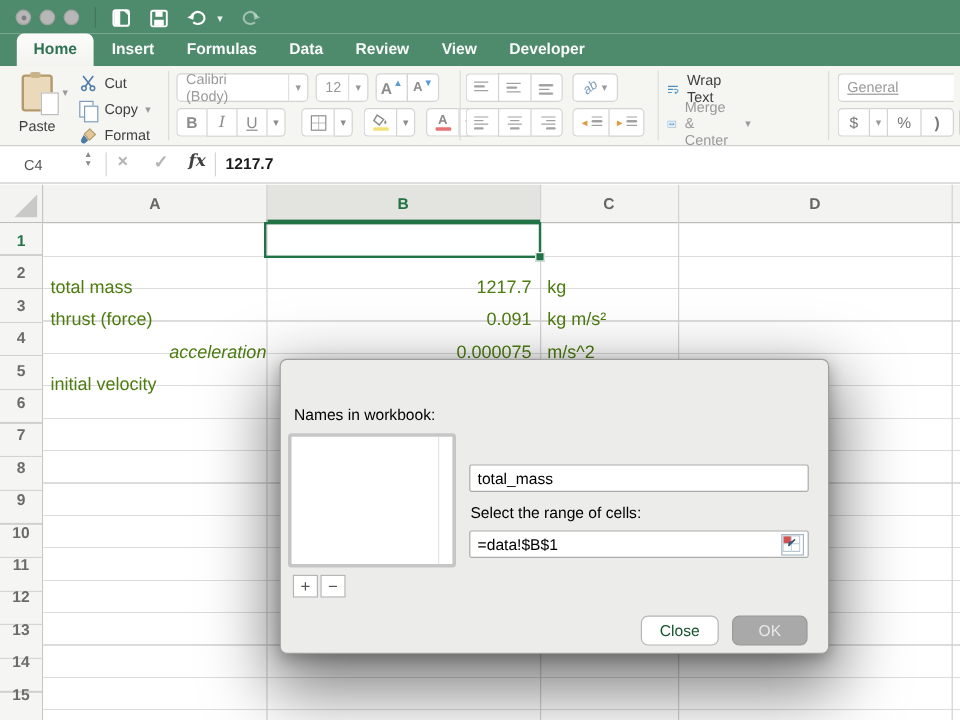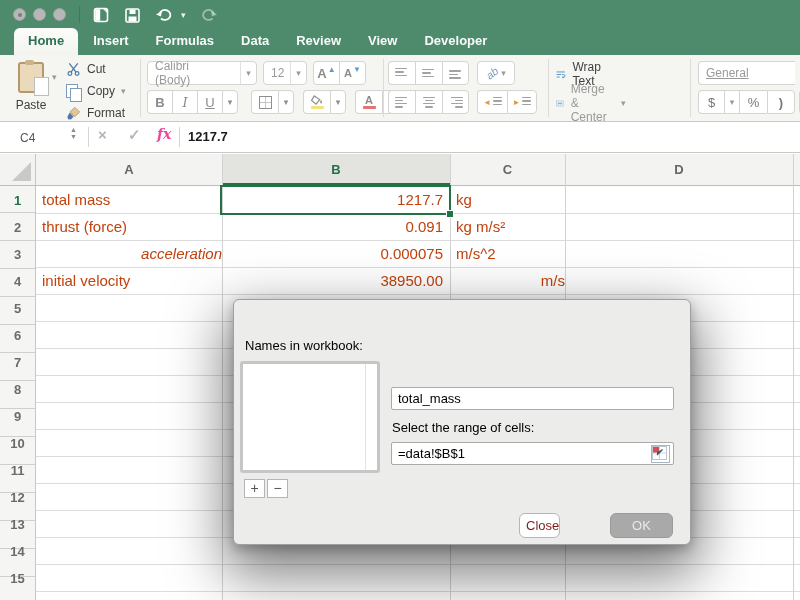--- a/index.html
+++ b/index.html
@@ -78,56 +78,56 @@
   .grp-num{position:absolute;left:698px;top:0;}
   .ncombo{position:absolute;left:0;top:6px;width:97px;height:24px;border-radius:4px 0 0 4px;border-right:0;text-decoration:underline;}
   .nrow2{position:absolute;left:0;top:35px;display:flex;}
   .nbtn{height:24px;font-size:13px;color:#777;}
   
   .fbar{position:absolute;left:0;top:122px;width:800px;height:31px;background:#fff;border-bottom:1px solid #c9c9c7;box-sizing:border-box;}
   .namebox{position:absolute;left:6px;top:5px;width:58px;height:20px;border:0;background:transparent;font-size:12px;color:#555;padding-left:14px;font-family:"Liberation Sans",sans-serif;}
   .spinner{position:absolute;left:70px;top:4px;display:flex;flex-direction:column;line-height:7px;font-size:7px;color:#8a8a8a;}
   .fb-sep{position:absolute;top:5px;width:1px;height:20px;background:#d6d6d6;}
   .fb-ic{position:absolute;top:4px;font-size:15px;color:#b5b5b5;font-weight:bold;}
-  .fb-fx{font-family:"DejaVu Serif",serif;font-style:italic;color:#ec4899;font-size:14px;}
+  .fb-fx{font-family:"DejaVu Serif",serif;font-style:italic;color:#404040;font-size:14px;}
   .fb-val{position:absolute;left:188px;top:7px;font-size:13px;font-weight:bold;color:#1a1a1a;}
   
   .hdrband{position:absolute;left:0;top:154px;width:800px;height:32px;background:#f3f3f1;border-bottom:1px solid #bdbdbd;box-sizing:border-box;}
   .corner{position:absolute;left:0;top:154px;width:36px;height:32px;background:#f3f3f1;border-right:1px solid #c6c6c6;border-bottom:1px solid #bdbdbd;box-sizing:border-box;}
   .corner::after{content:"";position:absolute;right:4px;bottom:4px;border-left:19px solid transparent;border-bottom:19px solid #c9c9c7;}
   .colhdr{position:absolute;top:154px;height:31px;line-height:31px;text-align:center;font-size:13px;font-weight:bold;color:#666;z-index:3;}
   .colhdr.sel{color:#217346;}
   .colhdr-selbg{position:absolute;top:154px;height:29px;background:#e3e3e0;border-bottom:2px solid #217346;z-index:1;}
   .rowhdrcol{position:absolute;left:0;top:186px;width:36px;height:414px;background:#f5f5f4;border-right:1px solid #c6c6c6;box-sizing:border-box;
     background-image:repeating-linear-gradient(to bottom,transparent 0 27px,#d0d0d0 27px 28px);background-position:0 -1px;}
   .rowhdr{position:absolute;left:0;width:35px;height:27px;line-height:27px;text-align:center;font-size:13px;color:#6b6b6b;font-weight:bold;z-index:3;}
   .rowhdr.sel{color:#217346;}
   .sheet{position:absolute;left:36px;top:187px;width:764px;height:413px;background:#fff;
     background-image:repeating-linear-gradient(to bottom,transparent 0 26px,#dcdcdc 26px 27px);}
   .vline{position:absolute;top:154px;width:1px;height:446px;background:#d2d2d2;z-index:2;}
-  .cell{position:absolute;height:44px;line-height:26px;font-size:15px;color:#c2410c;z-index:3;white-space:nowrap;box-sizing:border-box;}
+  .cell{position:absolute;height:44px;line-height:26px;font-size:15px;color:#4d7c0f;z-index:3;white-space:nowrap;box-sizing:border-box;margin-top:40px;}
   .selbox{position:absolute;border:2px solid #217346;z-index:4;box-sizing:border-box;}
   .fillhandle{position:absolute;width:6px;height:6px;background:#217346;border:1px solid #fff;z-index:5;}
   
   .dialog{position:absolute;left:233px;top:299px;width:458px;height:246px;background:#ececea;
     border:1px solid #9f9f9f;border-radius:6px;box-sizing:border-box;z-index:10;
     box-shadow:0 22px 55px 8px rgba(0,0,0,.5),0 4px 12px rgba(0,0,0,.25);}
   .dlg-title{height:22px;background:linear-gradient(#ebebeb,#d7d7d7);border-bottom:1px solid #b4b4b4;
     border-radius:6px 6px 0 0;text-align:center;line-height:22px;font-size:13px;color:#555;}
   .dlg-lbl{position:absolute;font-size:13px;color:#000;}
   .listbox{position:absolute;left:6px;top:61px;width:140px;height:112px;background:#fff;border:3px solid #c6c6c6;border-radius:3px;box-sizing:border-box;}
   .listbox::after{content:"";position:absolute;right:11px;top:0;width:1px;height:100%;background:#e3e3e3;}
   .pm{position:absolute;left:10px;top:179px;display:flex;}
   .pm button{width:21px;height:19px;background:#fff;border:1px solid #b5b5b5;font-size:14px;color:#555;line-height:15px;padding:0;}
   .pm button+button{margin-left:2px;}
   .dlg-input{position:absolute;left:157px;width:283px;height:23px;background:#fff;border:1px solid #ababab;border-radius:2px;
     font-size:13px;color:#000;padding:0 6px;box-sizing:border-box;font-family:"Liberation Sans",sans-serif;}
   .rangeicon{position:absolute;left:417px;top:145px;width:17px;height:16px;background:#fff;border:1px solid #a8b6c4;z-index:11;}
   .dlg-btn{position:absolute;top:213px;height:25px;border-radius:6px;font-size:13px;font-family:"Liberation Sans",sans-serif;}
-  .btn-close{left:285px;width:41px;background:#fff;border:1px solid #b6b6b6;color:#7f1d1d;}
+  .btn-close{left:300px;width:65px;background:#fff;border:1px solid #b6b6b6;color:#14532d;}
   .btn-ok{left:376px;width:63px;background:#a9a9a9;border:1px solid #9a9a9a;color:#e9e9e9;}
 </style>
 </head>
 <body>
 
 <div class="titlebar">
   <div class="lights">
     <div class="light dirty"></div>
     <div class="light"></div>
     <div class="light"></div>

